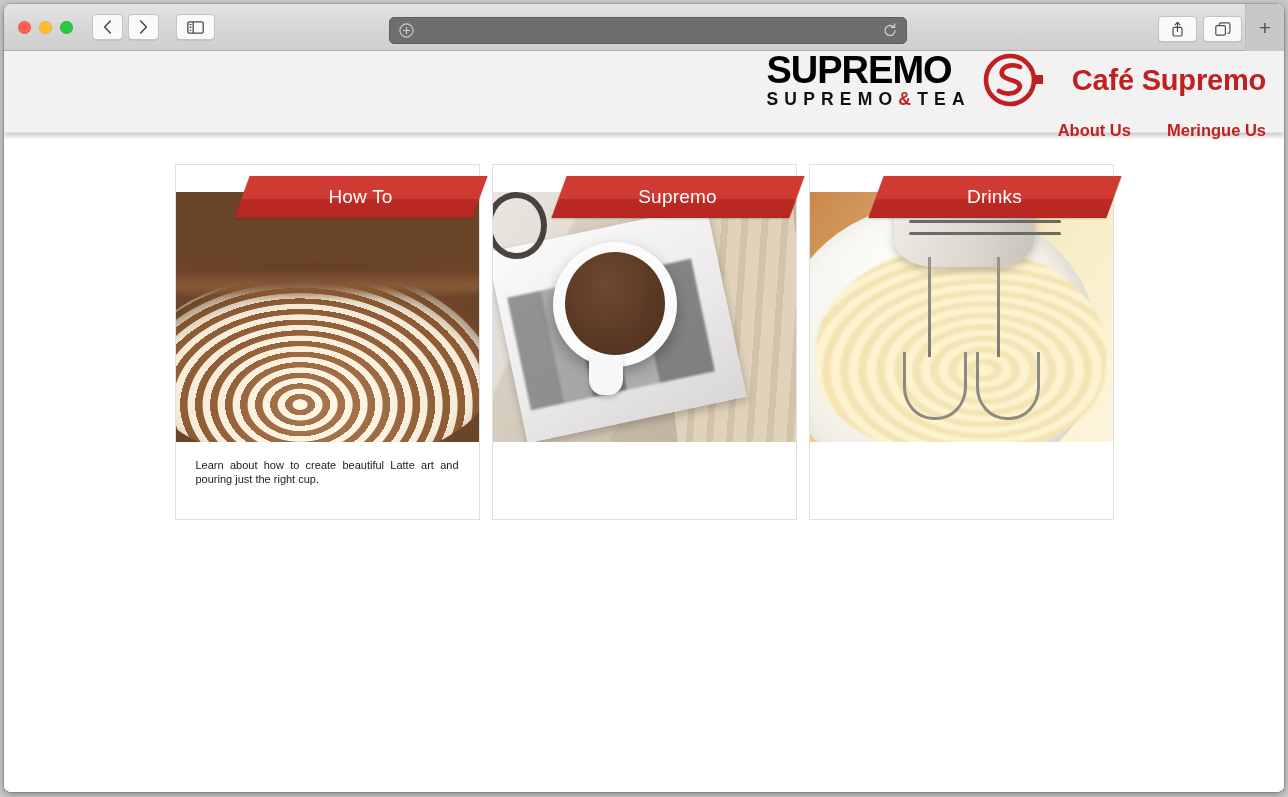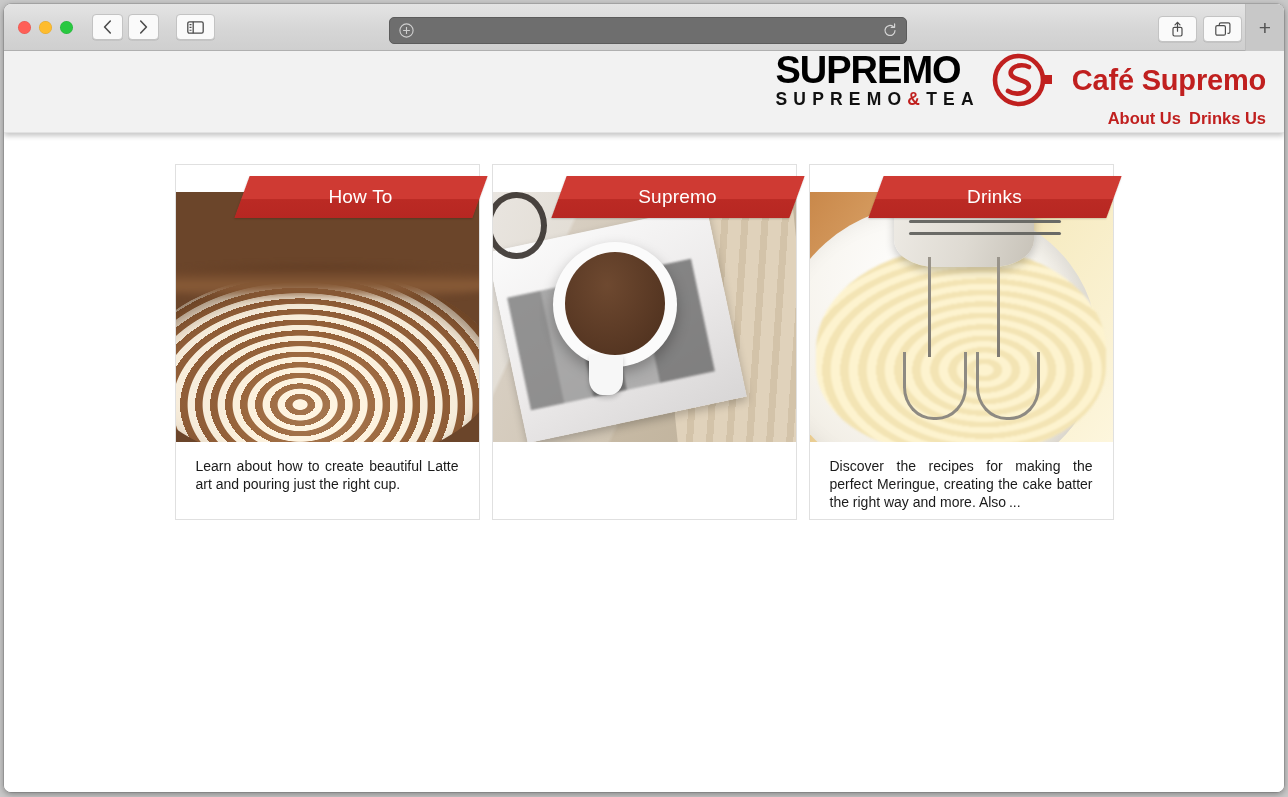--- a/index.html
+++ b/index.html
@@ -147,28 +147,29 @@
     margin-top: 2px;
   }
   .logo-amp { color: #c0201f; }
 
   .logo-emblem { position: relative; width: 62px; height: 58px; margin-left: 8px; }
 
   .site-title {
     font-size: 29px;
     font-weight: bold;
     color: #c0201f;
-    margin-left: 18px;
+    margin-left: 27px;
     letter-spacing: -0.2px;
   }
 
   .site-nav {
     margin-left: auto;
     display: flex;
-    gap: 8px;
+    gap: 36px;
+    margin-top: 12px;
   }
   .nav-link {
     color: #c0201f;
     font-weight: bold;
     font-size: 16.5px;
     text-decoration: none;
     white-space: nowrap;
   }
 
   
@@ -219,21 +220,21 @@
     align-items: center;
     justify-content: center;
     color: #ffffff;
     font-size: 19px;
     z-index: 4;
     letter-spacing: 0.2px;
   }
 
   .card-body {
     padding: 16px 20px 18px 20px;
-    font-size: 14px;
+    font-size: 11px;
     line-height: 1.28;
     color: #1a1a1a;
     text-align: justify;
   }
 
   
   .photo-latte {
     background:
       radial-gradient(ellipse 120px 100px at 48% 88%, #f3e0c4 0%, #e2c49b 30%, #c79a68 58%, #8b5f3a 80%, #6b452a 100%),
       radial-gradient(ellipse 70px 45px at 78% 16%, #d9b892 0%, #c29a6f 60%, #a87f55 100%),
@@ -461,21 +462,21 @@
             <circle cx="27" cy="29" r="24" fill="none" stroke="#c0201f" stroke-width="4.6"></circle>
             <path d="M37 16c-6-3-16-2-18 4-2 6 6 8 12 10 6 2 8 6 3 10-5 4-13 3-18 0" fill="none" stroke="#c0201f" stroke-width="4.6" stroke-linecap="round"></path>
             <rect x="50" y="24" width="10" height="9" fill="#c0201f"></rect>
           </svg>
         </div>
         <div class="site-title">Café Supremo</div>
       </div>
 
       <nav class="site-nav">
         <a class="nav-link" href="#">About Us</a>
-        <a class="nav-link" href="#">Drinks Us</a>
+        <a class="nav-link" href="#">Meringue Us</a>
       </nav>
     </div>
 
     <div class="cards-area">
       <div class="cards-row">
 
         <div class="card">
           <div class="card-media">
             <div class="card-photo photo-latte"></div>
           </div>
@@ -513,20 +514,19 @@
               <div class="vent" style="left:57%;top:11%;"></div>
               <div class="vent" style="left:57%;top:16%;"></div>
               <div class="beater" style="left:39%;"></div>
               <div class="beater" style="left:62%;"></div>
               <div class="whisk" style="left:31%;"></div>
               <div class="whisk" style="left:55%;"></div>
             </div>
           </div>
           <div class="ribbon"></div>
           <div class="ribbon-label">Drinks</div>
-          <div class="card-body">Discover the recipes for making the perfect Meringue, creating the cake batter the right way and more. Also ...</div>
         </div>
 
       </div>
     </div>
 
   </div>
 </div>
 
 </body></html>

